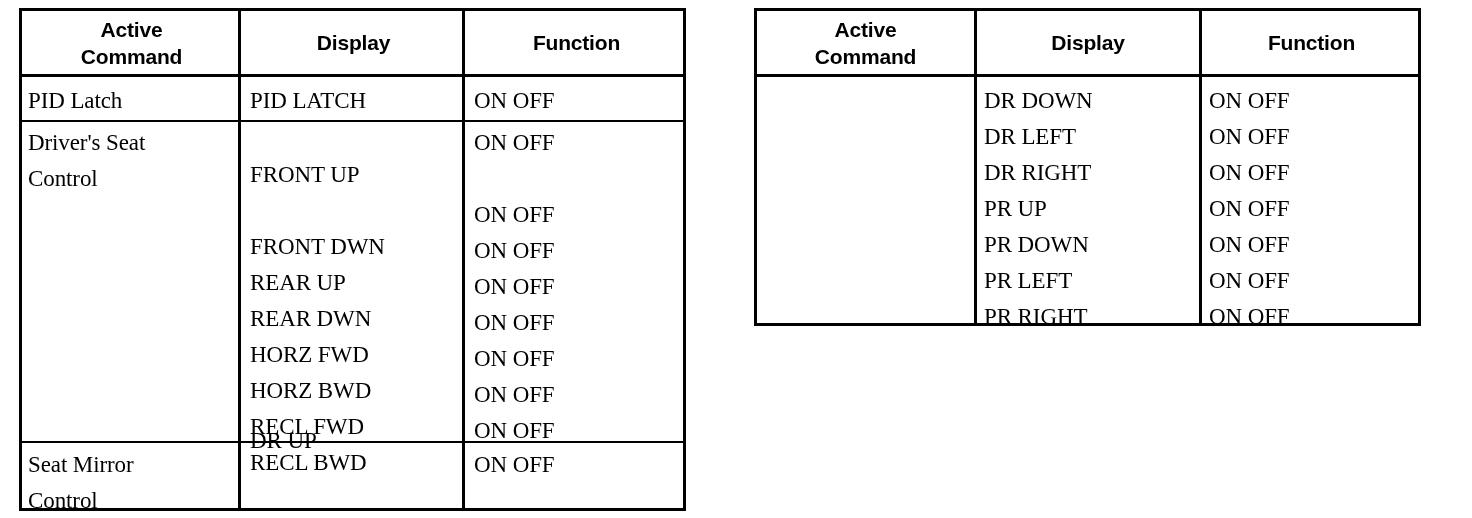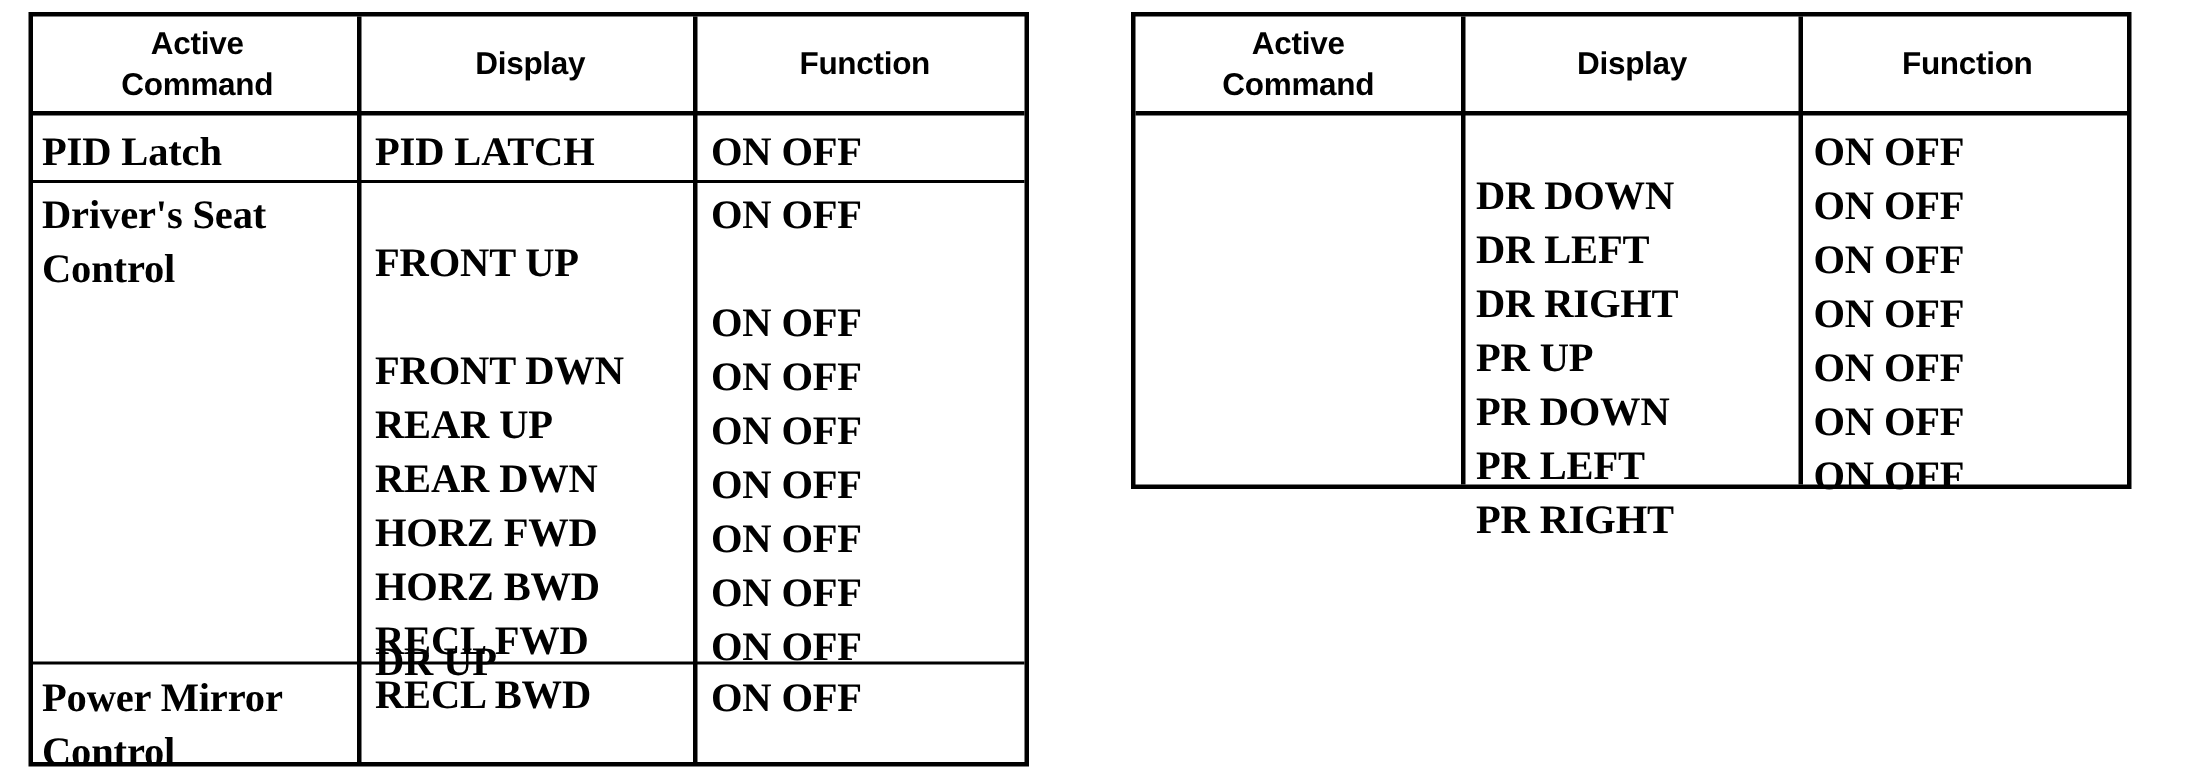--- a/index.html
+++ b/index.html
@@ -88,25 +88,24 @@
     font-size: 21px;
     line-height: 27px;
     letter-spacing: -0.2px;
     text-align: center;
     white-space: pre-line;
   }
 
   
   .cell {
     position: absolute;
-    font-size: 27px;
+    font-size: 23px;
     line-height: 36px;
     white-space: pre-line;
     letter-spacing: -0.1px;
-    font-weight: bold;
   }
 
   
   .col-a { left: 6px;   width: 207px; }
   .col-b { left: 228px; width: 207px; }
   .col-c { left: 452px; width: 205px; }
 
   .col-ra { left: 6px;   width: 205px; }
   .col-rb { left: 227px; width: 208px; }
   .col-rc { left: 452px; width: 205px; }
@@ -157,21 +156,21 @@
 ON OFF
 ON OFF
 ON OFF
 ON OFF
 ON OFF
 ON OFF
 ON OFF</div>
     </div>
 
     <div>
-      <div class="cell col-a" style="top:436px;">Power Mirror
+      <div class="cell col-a" style="top:436px;">Seat Mirror
 Control</div>
       <div class="cell col-b" style="top:412px;">DR UP</div>
       <div class="cell col-c" style="top:436px;">ON OFF</div>
     </div>
   </div>
 
   <div class="tbl" id="table-right">
     <div class="grid">
 
       <div class="vrule" style="left:217px;"></div>
@@ -181,21 +180,21 @@
 
     <div class="thead">
       <div class="th col-ra">Active
 Command</div>
       <div class="th col-rb">Display</div>
       <div class="th col-rc">Function</div>
     </div>
 
     <div>
       <div class="cell col-ra" style="top:72px;"></div>
-      <div class="cell col-rb" style="top:72px;margin-top:29px;">DR DOWN
+      <div class="cell col-rb" style="top:72px;">DR DOWN
 DR LEFT
 DR RIGHT
 PR UP
 PR DOWN
 PR LEFT
 PR RIGHT</div>
       <div class="cell col-rc" style="top:72px;">ON OFF
 ON OFF
 ON OFF
 ON OFF

